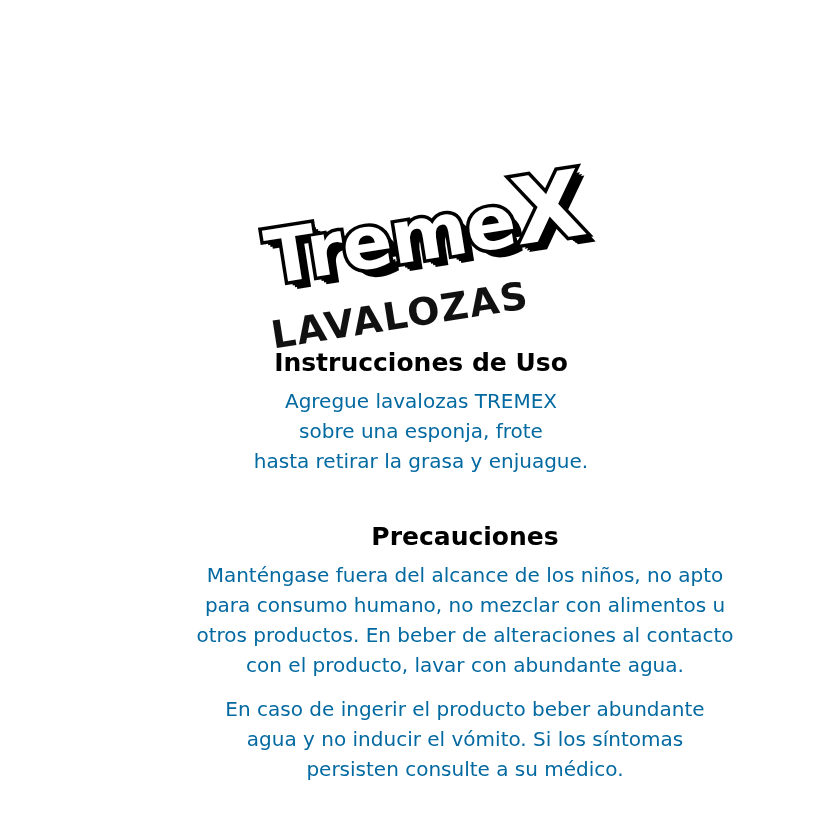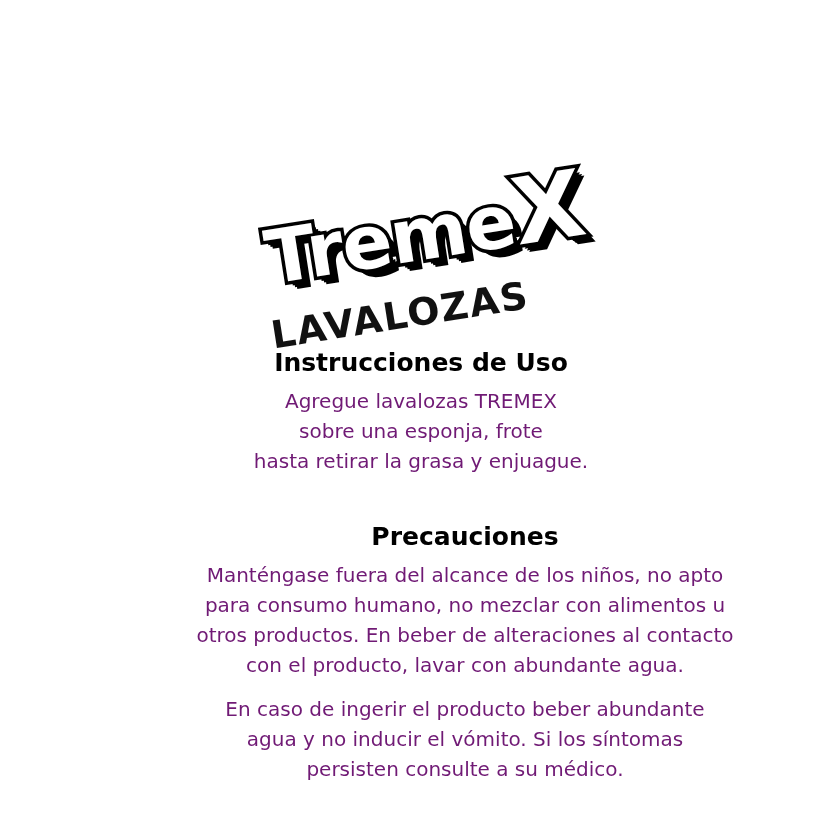--- a/index.html
+++ b/index.html
@@ -94,21 +94,21 @@
     line-height: 1.2;
     color: #000000;
     margin: 0 0 8px 0;
   }
 
   .para {
     font-family: "DejaVu Sans", sans-serif;
     font-weight: 400;
     font-size: 20px;
     line-height: 1.5;
-    color: #701a75;
+    color: #0369a1;
     margin: 0;
     white-space: pre-line;
   }
   .para + .para {
     margin-top: 14px;
   }
 </style>
 </head>
 <body>
 

